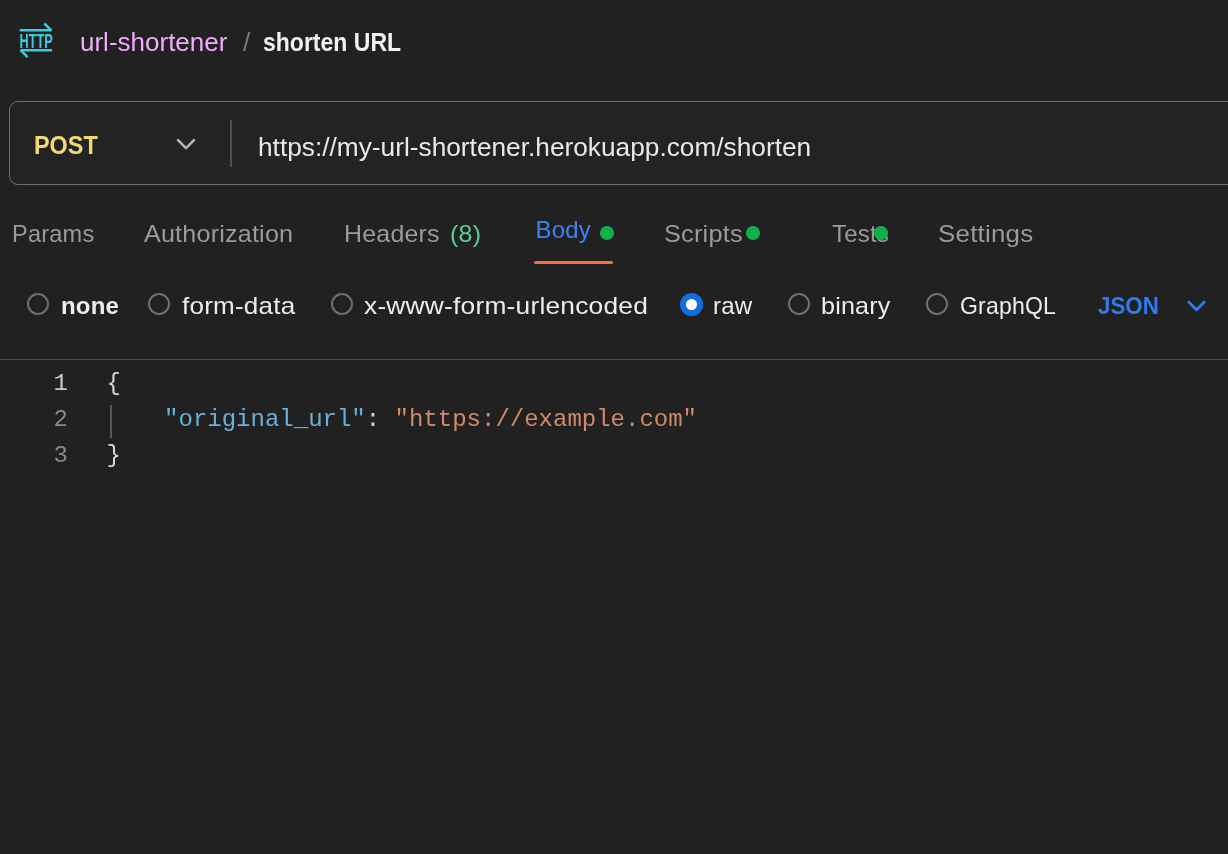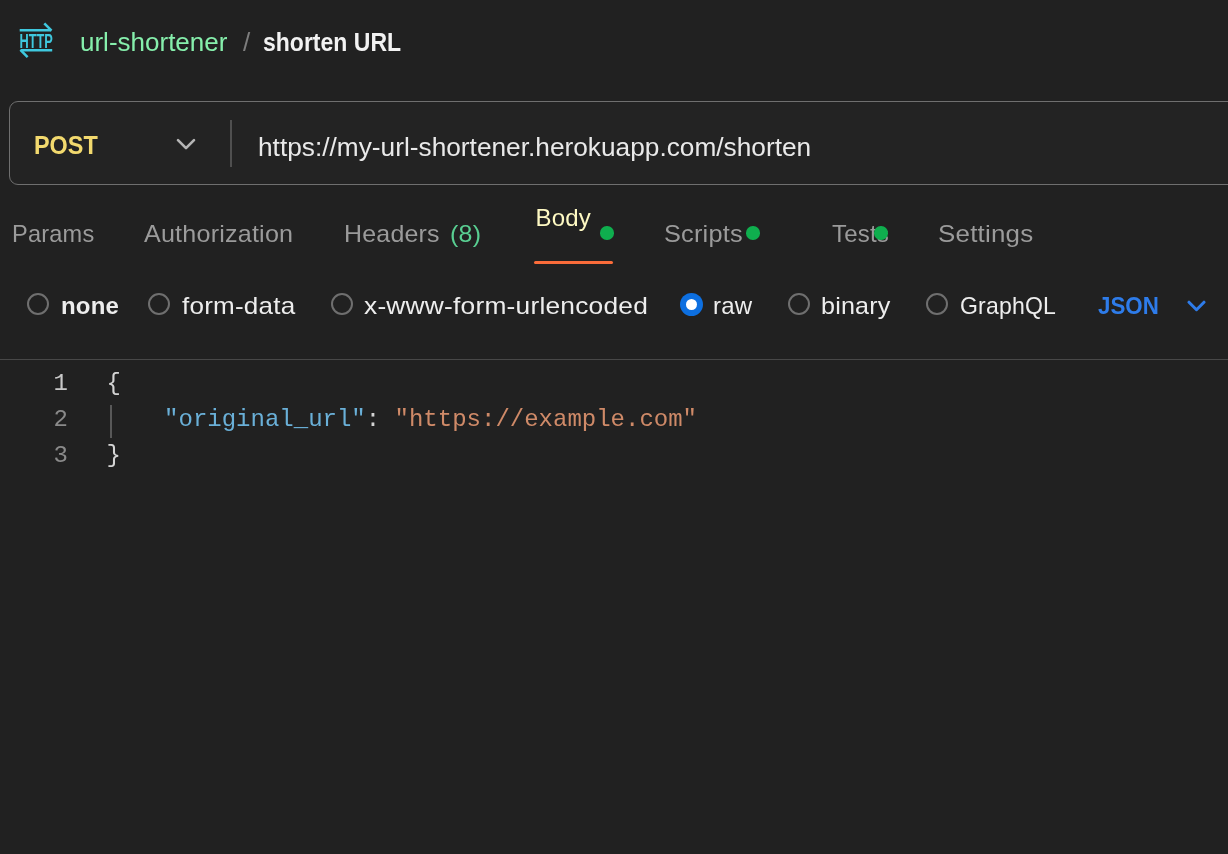--- a/index.html
+++ b/index.html
@@ -16,36 +16,36 @@
 
 <svg class="abs" style="left:17px; top:21px;" width="38" height="38" viewBox="0 0 38 38">
   <g stroke="#3fc8de" stroke-width="2.6" fill="none">
     <path d="M 2.7 9.2 L 34.2 9.2"></path>
     <path d="M 27.3 2.4 L 34.5 9.6"></path>
     <path d="M 35.2 29.3 L 3.7 29.3"></path>
     <path d="M 10.6 36.1 L 3.4 28.9"></path>
   </g>
   <text x="2.4" y="26.9" fill="#3fc8de" font-family="Liberation Sans" font-weight="bold" font-size="19.5" textLength="33.4" lengthAdjust="spacingAndGlyphs">HTTP</text>
 </svg>
-<div class="abs" style="left:80px; top:27px; font-size:26px; color:#86efac; letter-spacing:0px;">url-shortener</div>
+<div class="abs" style="left:80px; top:27px; font-size:26px; color:#f0abfc; letter-spacing:0px;">url-shortener</div>
 <div class="abs" style="left:243px; top:27px; font-size:26px; color:#7d7d7d;">/</div>
 <div class="abs" style="left:263px; top:27px; font-size:26px; color:#f2f2f2; font-weight:bold; transform:scaleX(0.885); transform-origin:0 0;">shorten URL</div>
 
 <div class="abs" style="left:9px; top:101px; width:1240px; height:84px; border:1.5px solid #6f6f6f; border-radius:9px; background:#232323;"></div>
 <div class="abs" style="left:33.5px; top:130px; font-size:26px; font-weight:bold; color:#f2d96e; transform:scaleX(0.9); transform-origin:0 0;">POST</div>
 <svg class="abs" style="left:176px; top:138px;" width="20" height="13" viewBox="0 0 20 13">
   <polyline points="2,2.2 10,10.2 18,2.2" fill="none" stroke="#b5b5b5" stroke-width="2.6" stroke-linecap="round" stroke-linejoin="round"></polyline>
 </svg>
 <div class="abs" style="left:230px; top:120px; width:1.5px; height:47px; background:#4f4f4f;"></div>
 <div class="abs" style="left:258px; top:132px; font-size:26px; color:#e9e9e9; transform:scaleX(1.01); transform-origin:0 0;">https://my-url-shortener.herokuapp.com/shorten</div>
 
 <div class="tab" style="left:11.5px; top:220px; transform:scaleX(0.982); transform-origin:0 0;">Params</div>
 <div class="tab" style="left:144px; top:220px; transform:scaleX(1.046); transform-origin:0 0;">Authorization</div>
 <div class="tab" style="left:343.5px; top:220px; transform:scaleX(1.04); transform-origin:0 0;">Headers <span style="color:#59cf92; margin-left:3px;">(8)</span></div>
-<div class="tab" style="left:535.5px; top:204px; color:#fef9c3;">Body</div>
+<div class="tab" style="left:535.5px; top:216px; color:#3b82f6;">Body</div>
 <div class="dot" style="left:600px; top:226px;"></div>
 <div class="tab" style="left:663.5px; top:220px; transform:scaleX(1.055); transform-origin:0 0;">Scripts</div>
 <div class="dot" style="left:746px; top:226px;"></div>
 <div class="tab" style="left:832px; top:220px;">Tests</div>
 <div class="dot" style="left:874px; top:226px;"></div>
 <div class="tab" style="left:937.5px; top:220px; transform:scaleX(1.08); transform-origin:0 0;">Settings</div>
 <div class="abs" style="left:534px; top:261px; width:78.5px; height:3px; background:#fb6c3a; border-radius:2px;"></div>
 
 <div class="radio" style="left:27px;  top:293px;"></div>
 <div class="rlabel" style="left:61px;  top:292px;font-weight:bold;">none</div>

